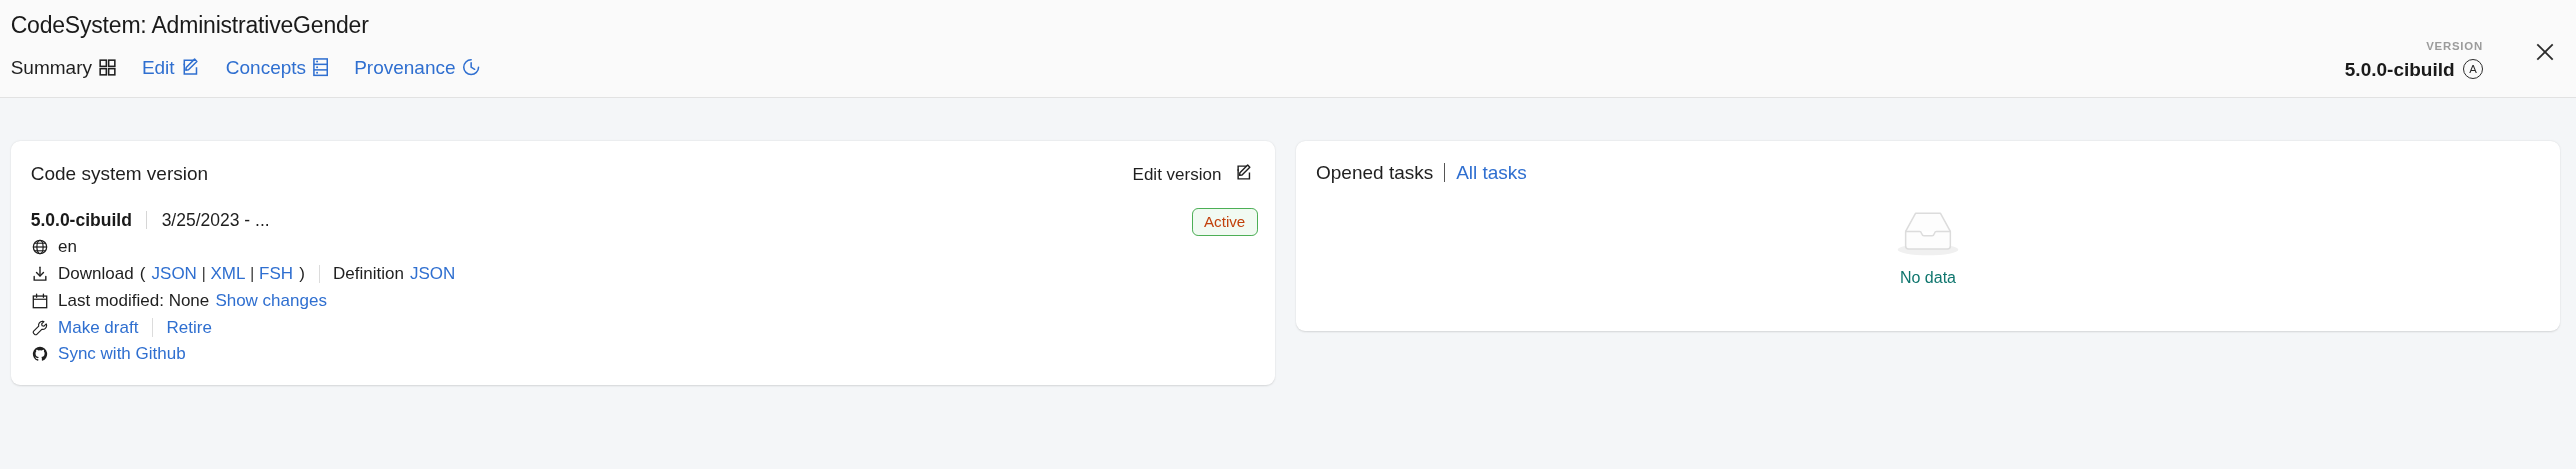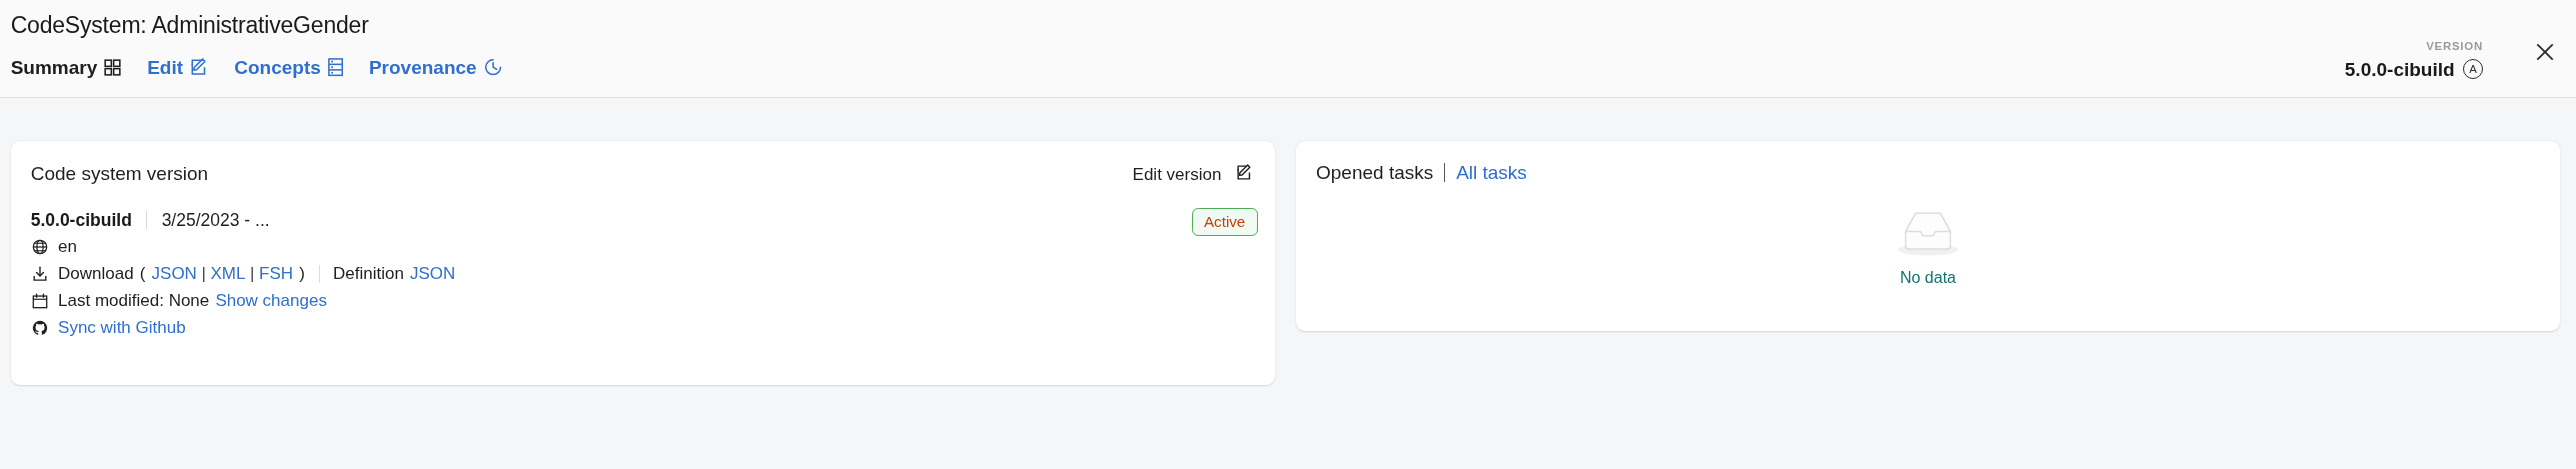--- a/index.html
+++ b/index.html
@@ -42,21 +42,21 @@
     gap: 26px;
   }
   .tab {
     display: flex;
     align-items: center;
     gap: 6.9px;
     font-size: 19px;
     line-height: 23px;
     white-space: nowrap;
   }
-  .tab-label { white-space: nowrap; font-weight: bold; }
+  .tab-label { white-space: nowrap; }
   .tab.active .tab-label { color: #1f1f1f; }
   .tab.link .tab-label { color: #2f6fd0; }
   .tab .ico { display: flex; align-items: center; }
 
   .version-block {
     position: absolute;
     right: 93px;
     top: 24.4px;
     text-align: right;
   }
@@ -400,20 +400,30 @@
             <line x1="6.3" y1="1.5" x2="6.3" y2="6" stroke="#1f1f1f" stroke-width="1.8" stroke-linecap="round"></line>
             <line x1="15.7" y1="1.5" x2="15.7" y2="6" stroke="#1f1f1f" stroke-width="1.8" stroke-linecap="round"></line>
             <line x1="1.8" y1="8.6" x2="20.2" y2="8.6" stroke="#1f1f1f" stroke-width="1.6"></line>
           </svg>
         </span>
         <span>Last modified: None</span>
         <span class="sp"></span>
         <span class="lnk">Show changes</span>
       </div>
 
+      <div class="row row-actions">
+        <span class="row-icon">
+          <svg width="16" height="16" viewBox="0 0 22 22" fill="none">
+            <path d="M14.3 1.9a5.3 5.3 0 0 0-5.1 6.6L2.3 15.4a2.1 2.1 0 0 0 0 3l1.3 1.3a2.1 2.1 0 0 0 3 0l6.9-6.9a5.3 5.3 0 0 0 6.6-5.1c0-.8-.2-1.6-.5-2.3l-3.1 3.1-2.6-.6-.6-2.6 3.1-3.1c-.7-.3-1.5-.5-2.3-.5z" stroke="#1f1f1f" stroke-width="1.6" stroke-linejoin="round"></path>
+          </svg>
+        </span>
+        <span class="lnk">Make draft</span>
+        <span class="thin-sep"></span>
+        <span class="lnk">Retire</span>
+      </div>
 
       <div class="row row-github">
         <span class="row-icon">
           <svg width="16" height="16" viewBox="0 0 22 22" fill="none">
             <path d="M11 1.2a9.8 9.8 0 0 0-3.1 19.1c.5.1.7-.2.7-.5v-1.8c-2.7.6-3.3-1.3-3.3-1.3-.45-1.15-1.1-1.45-1.1-1.45-.9-.6.07-.6.07-.6 1 .07 1.5 1.03 1.5 1.03.88 1.5 2.32 1.07 2.9.82.08-.64.35-1.08.63-1.33-2.17-.25-4.45-1.08-4.45-4.83 0-1.07.38-1.94 1-2.63-.1-.25-.43-1.25.1-2.6 0 0 .82-.26 2.7 1a9.3 9.3 0 0 1 4.9 0c1.88-1.26 2.7-1 2.7-1 .53 1.35.2 2.35.1 2.6.62.69 1 1.56 1 2.63 0 3.76-2.29 4.58-4.47 4.82.36.3.67.91.67 1.84v2.73c0 .3.18.64.72.53A9.8 9.8 0 0 0 11 1.2z" fill="#1f1f1f"></path>
           </svg>
         </span>
         <span class="lnk">Sync with Github</span>
       </div>
 

